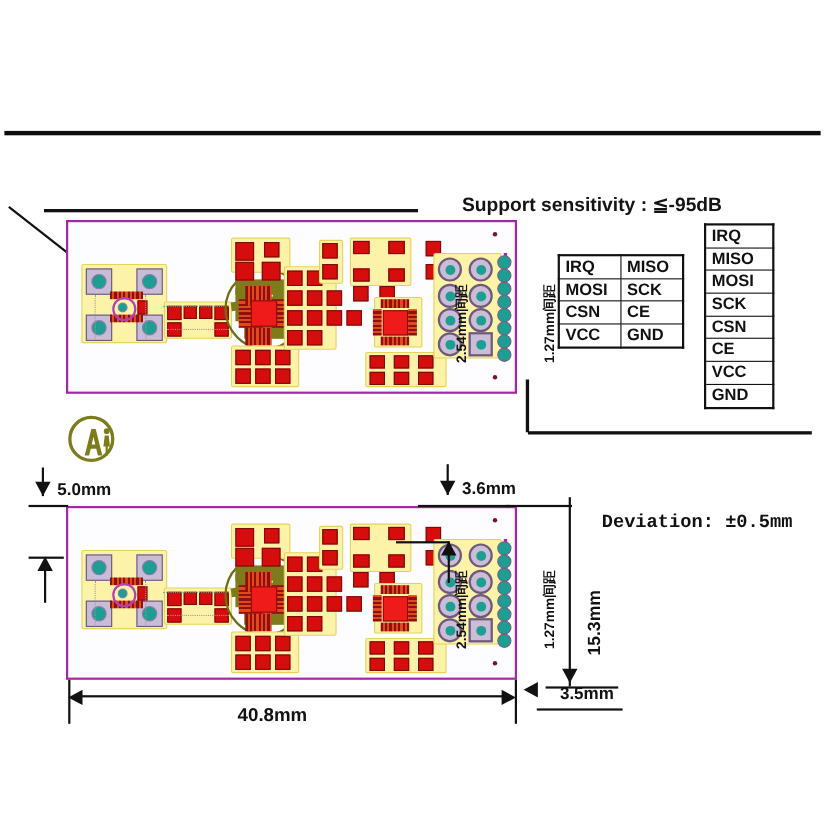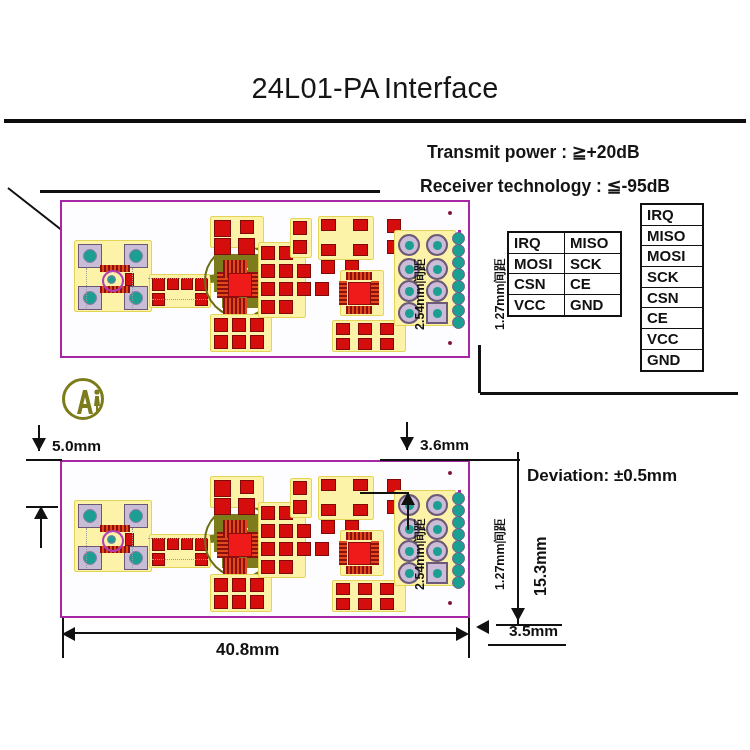--- a/index.html
+++ b/index.html
@@ -133,27 +133,23 @@
   }
   .logo svg{position:absolute;left:-3px;top:-3px;}
 
   .callout-diag{position:absolute;}
 </style>
 </head>
 <body>
 
 <div class="page">
 
-  <div class="title">
-    <span>24L01-PA</span><span class="part2">Interface</span>
-  </div>
   <div class="title-rule"></div>
 
-  <div class="spec spec-tx">Transmit power : ≧+20dB</div>
-  <div class="spec spec-rx">Receiver technology : ≦-95dB</div>
+  <div class="spec spec-rx">Support sensitivity : ≦-95dB</div>
 
   <div class="callout-underline"></div>
   <svg class="callout-diag" style="left:0px;top:186px;" width="190" height="100">
     <line x1="8" y1="2" x2="128" y2="96" stroke="#111" stroke-width="2"></line>
   </svg>
   <svg class="callout-diag" style="left:60px;top:446px;" width="140" height="60">
     <line x1="0" y1="48" x2="60" y2="48" stroke="#111" stroke-width="2"></line>
   </svg>
 
   <table class="pin-table" id="table-2col">
@@ -518,21 +514,21 @@
   <div class="hline" style="left:26px;top:506px;width:32px;"></div>
   <div class="vline" style="left:40px;top:512px;height:36px;"></div>
   <div class="arrow arr-up" style="left:34px;top:506px;"></div>
 
   <div class="vline" style="left:406px;top:422px;height:28px;"></div>
   <div class="arrow arr-down" style="left:400px;top:437px;"></div>
   <div class="hline" style="left:380px;top:459px;width:84px;"></div>
   <div class="dimtext" style="left:420px;top:436px;">3.6mm</div>
 
   <div class="hline" style="left:460px;top:459px;width:60px;"></div>
-  <div class="dimtext big" style="left:527px;top:466px;">Deviation: ±0.5mm</div>
+  <div class="dimtext big" style="left:547px;top:466px;font-family:Liberation Mono, monospace;">Deviation: ±0.5mm</div>
 
   <div class="vline" style="left:517px;top:452px;height:172px;"></div>
   <div class="arrow arr-down" style="left:511px;top:608px;"></div>
   <div class="hline" style="left:496px;top:624px;width:66px;"></div>
   <div class="vdimtext" style="left:532px;top:596px;">15.3mm</div>
 
   <div class="arrow arr-left" style="left:476px;top:620px;"></div>
   <div class="hline" style="left:488px;top:644px;width:78px;"></div>
   <div class="dimtext" style="left:509px;top:622px;">3.5mm</div>
 

